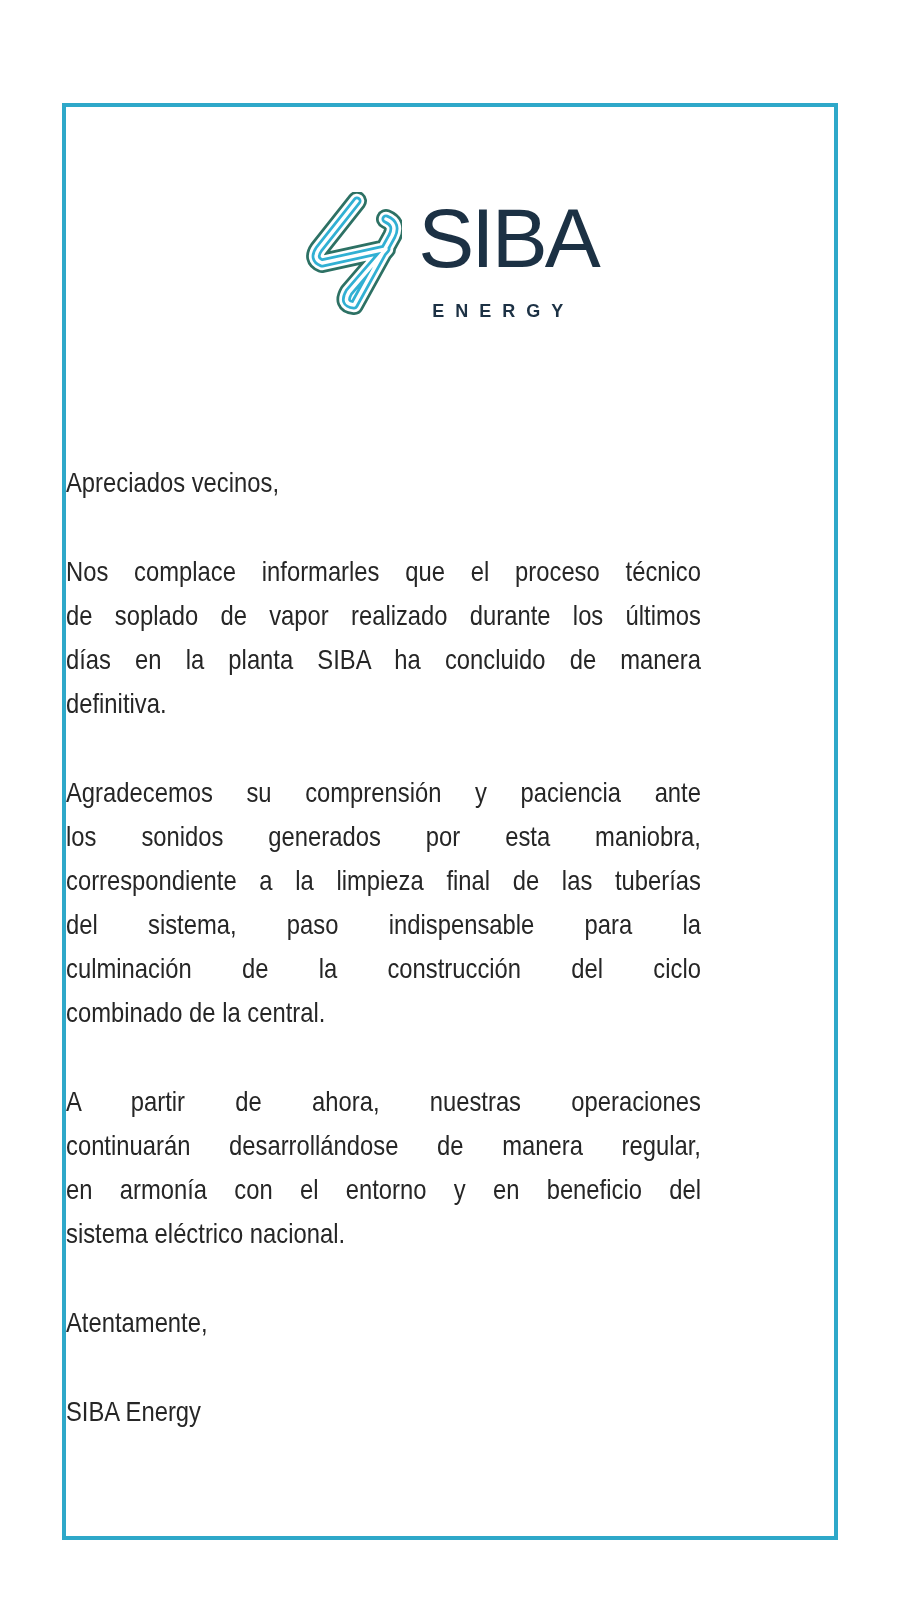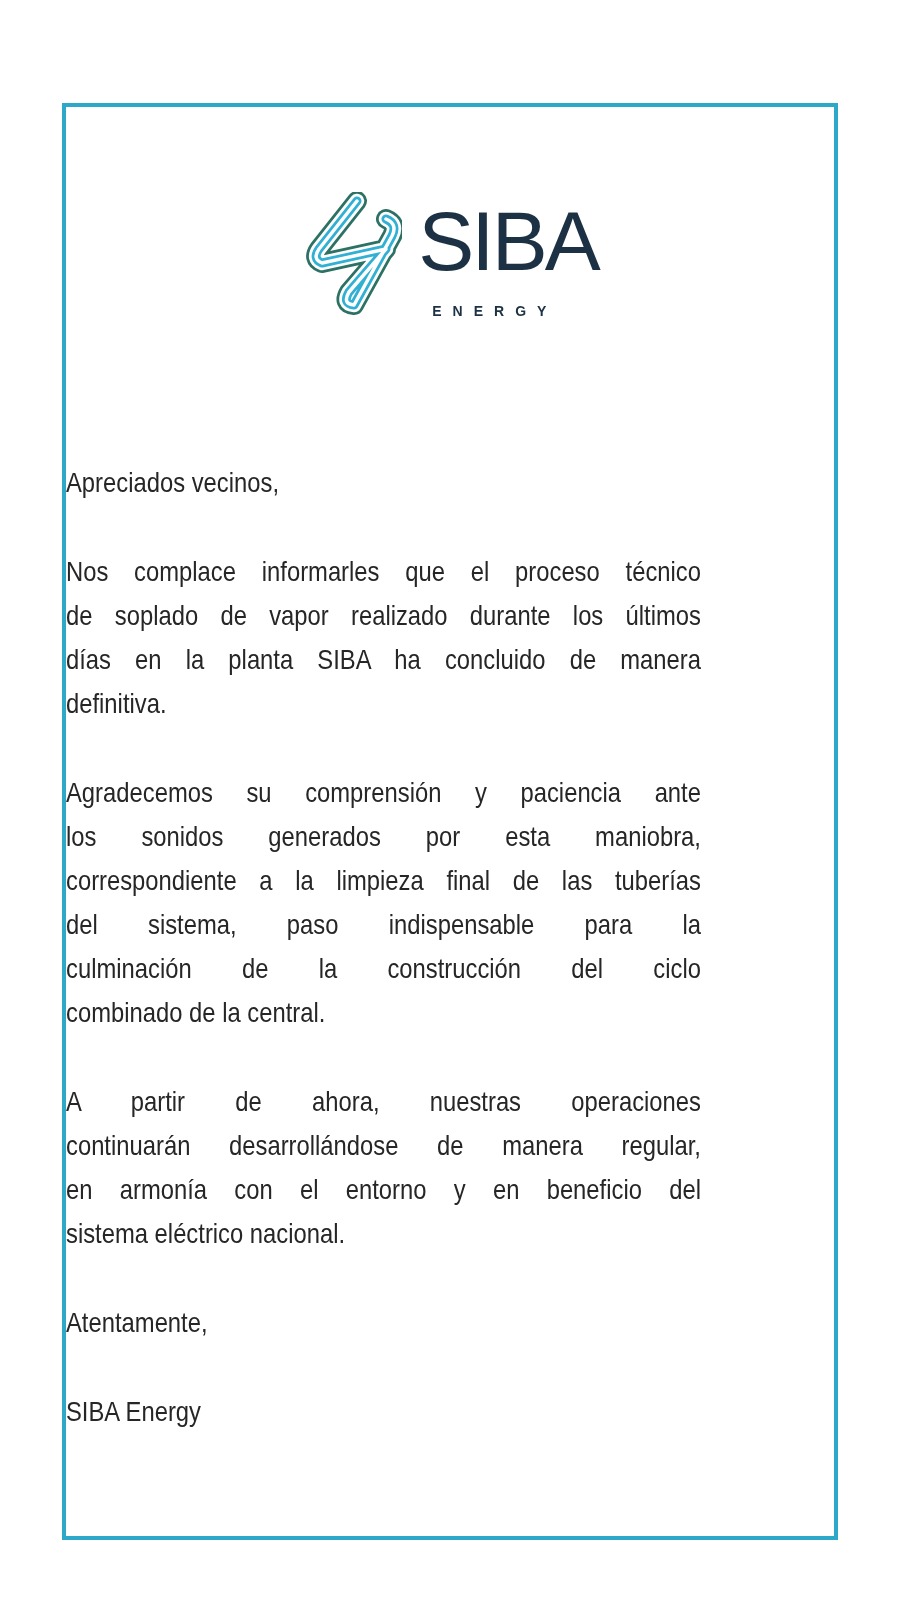--- a/index.html
+++ b/index.html
@@ -28,21 +28,21 @@
     height:130px;
   }
   .bolt{width:100px;height:130px;flex:0 0 auto;}
   .wordmark{display:flex;flex-direction:column;align-items:flex-start;transform:translateY(4px);}
   .brand{
     font-size:84px;line-height:0.92;font-weight:400;
     letter-spacing:-3px;color:var(--navy);
   }
   .tagline{
     margin-top:23px;margin-left:14px;
-    font-size:14px;font-weight:700;letter-spacing:11px;
+    font-size:18px;font-weight:700;letter-spacing:11px;
     color:var(--navy);
   }
 
   
   .content{margin-top:139px;}
   .letter{
     width:747px;
     transform:scaleX(0.85);transform-origin:left top;
     font-size:28px;line-height:44px;color:var(--ink);
   }

